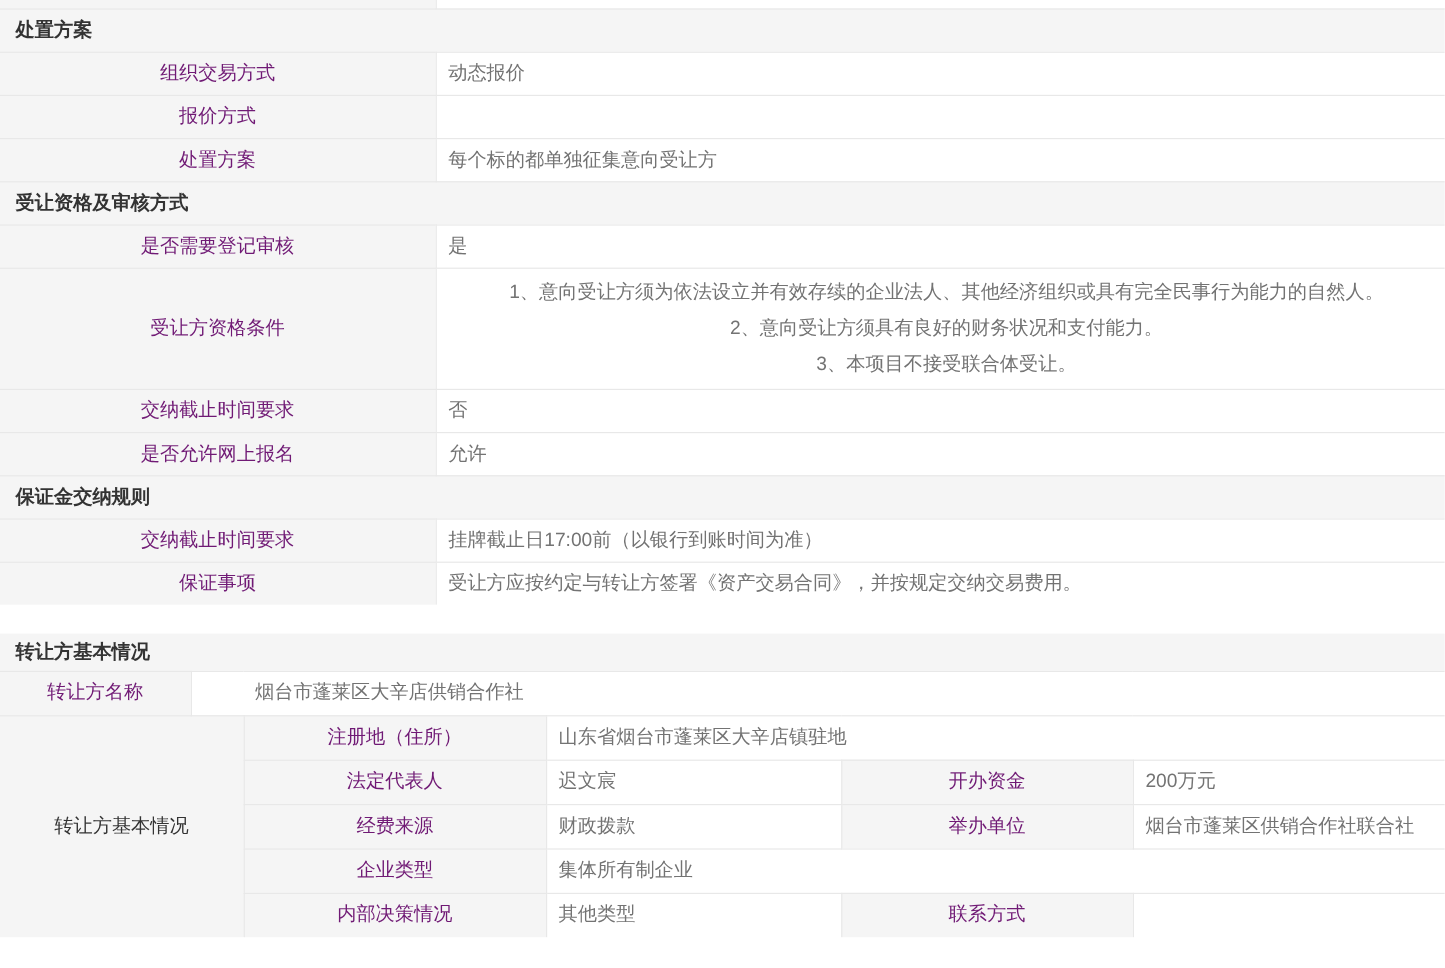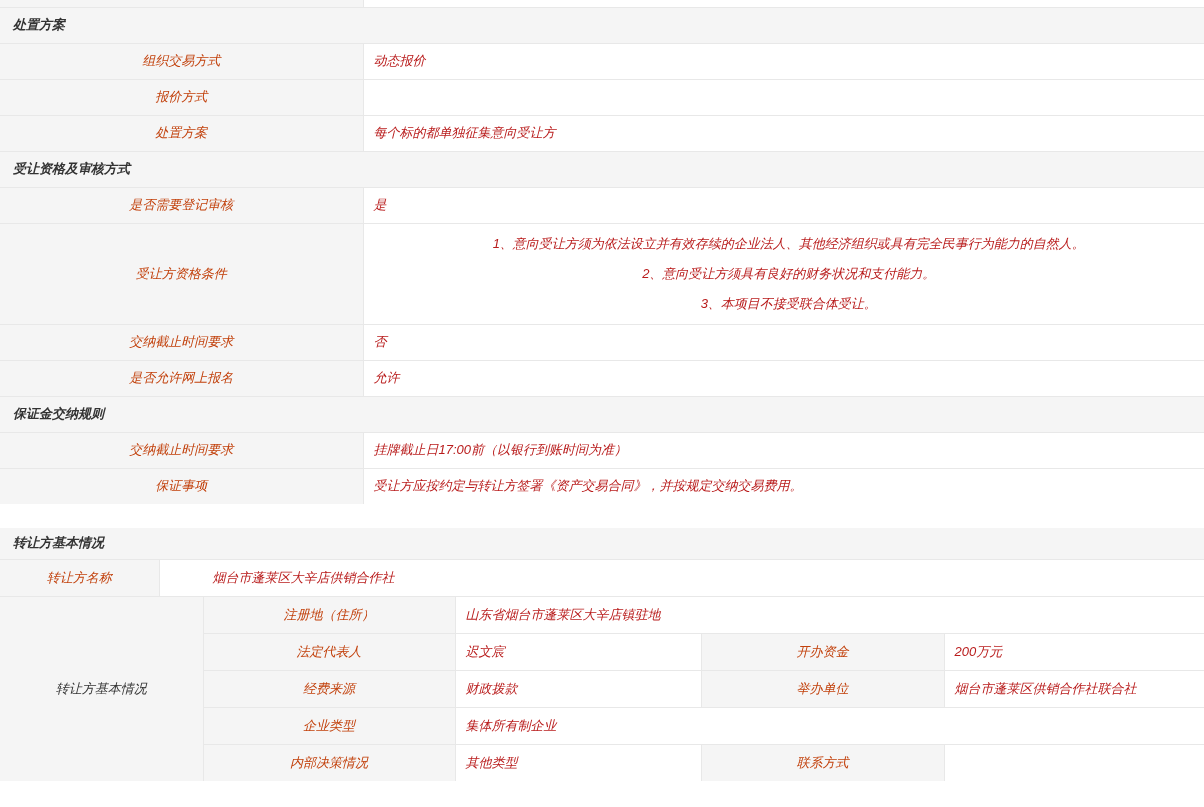--- a/index.html
+++ b/index.html
@@ -7,43 +7,42 @@
     width: 1204px;
     background: #ffffff;
     font-family: "Liberation Sans", "DejaVu Sans", sans-serif;
   }
   body { height: 807px; overflow: hidden; }
   table.t {
     width: 1204px;
     border-collapse: collapse;
     border-style: hidden; 
     table-layout: fixed;
-    font-size: 13px;
+    font-size: 16px;
     color: #333333;
-    font-style: italic;
   }
   td { border: 1px solid #e8e8e8; vertical-align: middle; }
   td.sec {
     background: #f5f5f5;
     font-weight: bold;
     padding-left: 13px;
     height: 36px;
     color: #333333;
   }
   td.lab {
     background: #f5f5f5;
     text-align: center;
     height: 36px;
-    color: #c2410c;
+    color: #701a75;
   }
   td.val {
     background: #ffffff;
     padding-left: 10px;
     height: 36px;
-    color: #b91c1c;
+    color: #737373;
   }
   tr.sliver td { height: 7px; }
   tr.sliver td.val { padding: 0; }
   td.ml { height: 90px; padding-top: 5px; padding-bottom: 5px; text-align: center; }
   td.ml div { line-height: 30px; }
   
   table.bt td.sec { height: 31px; }
   td.namev { padding-left: 53px; height: 33px; }
   table.bt td.lab { height: 37px; }
   table.bt td.val { height: 37px; }

